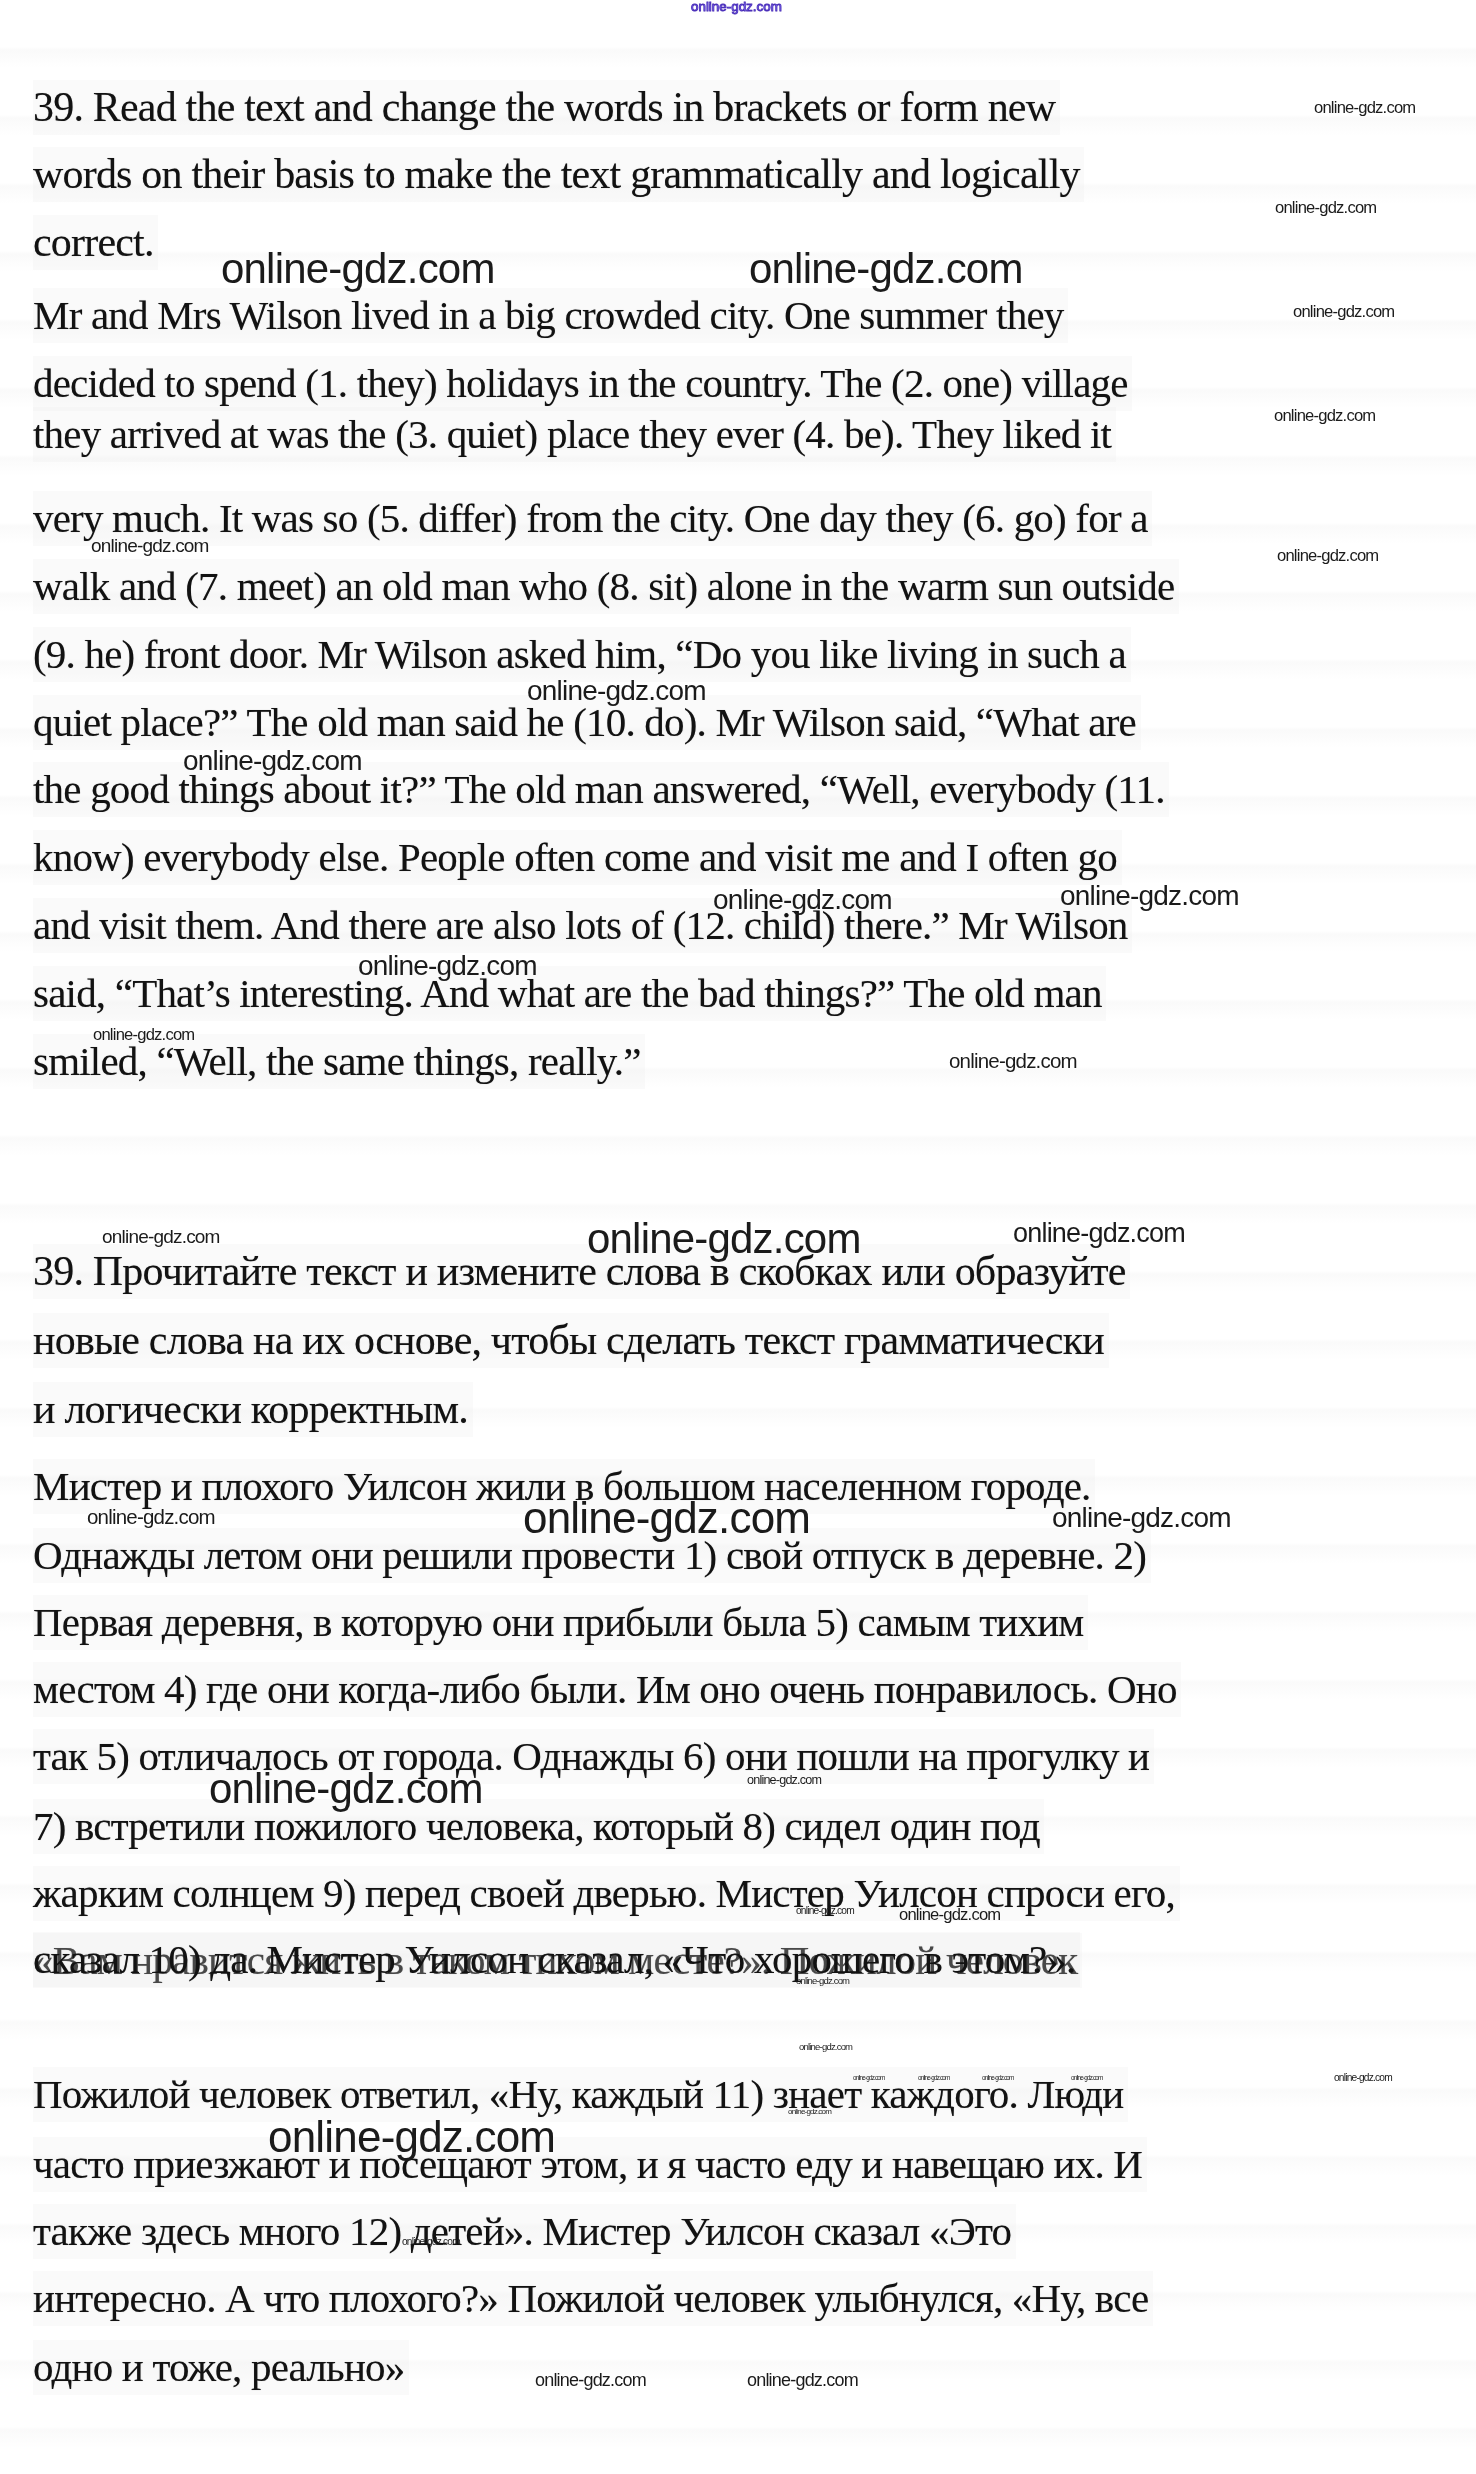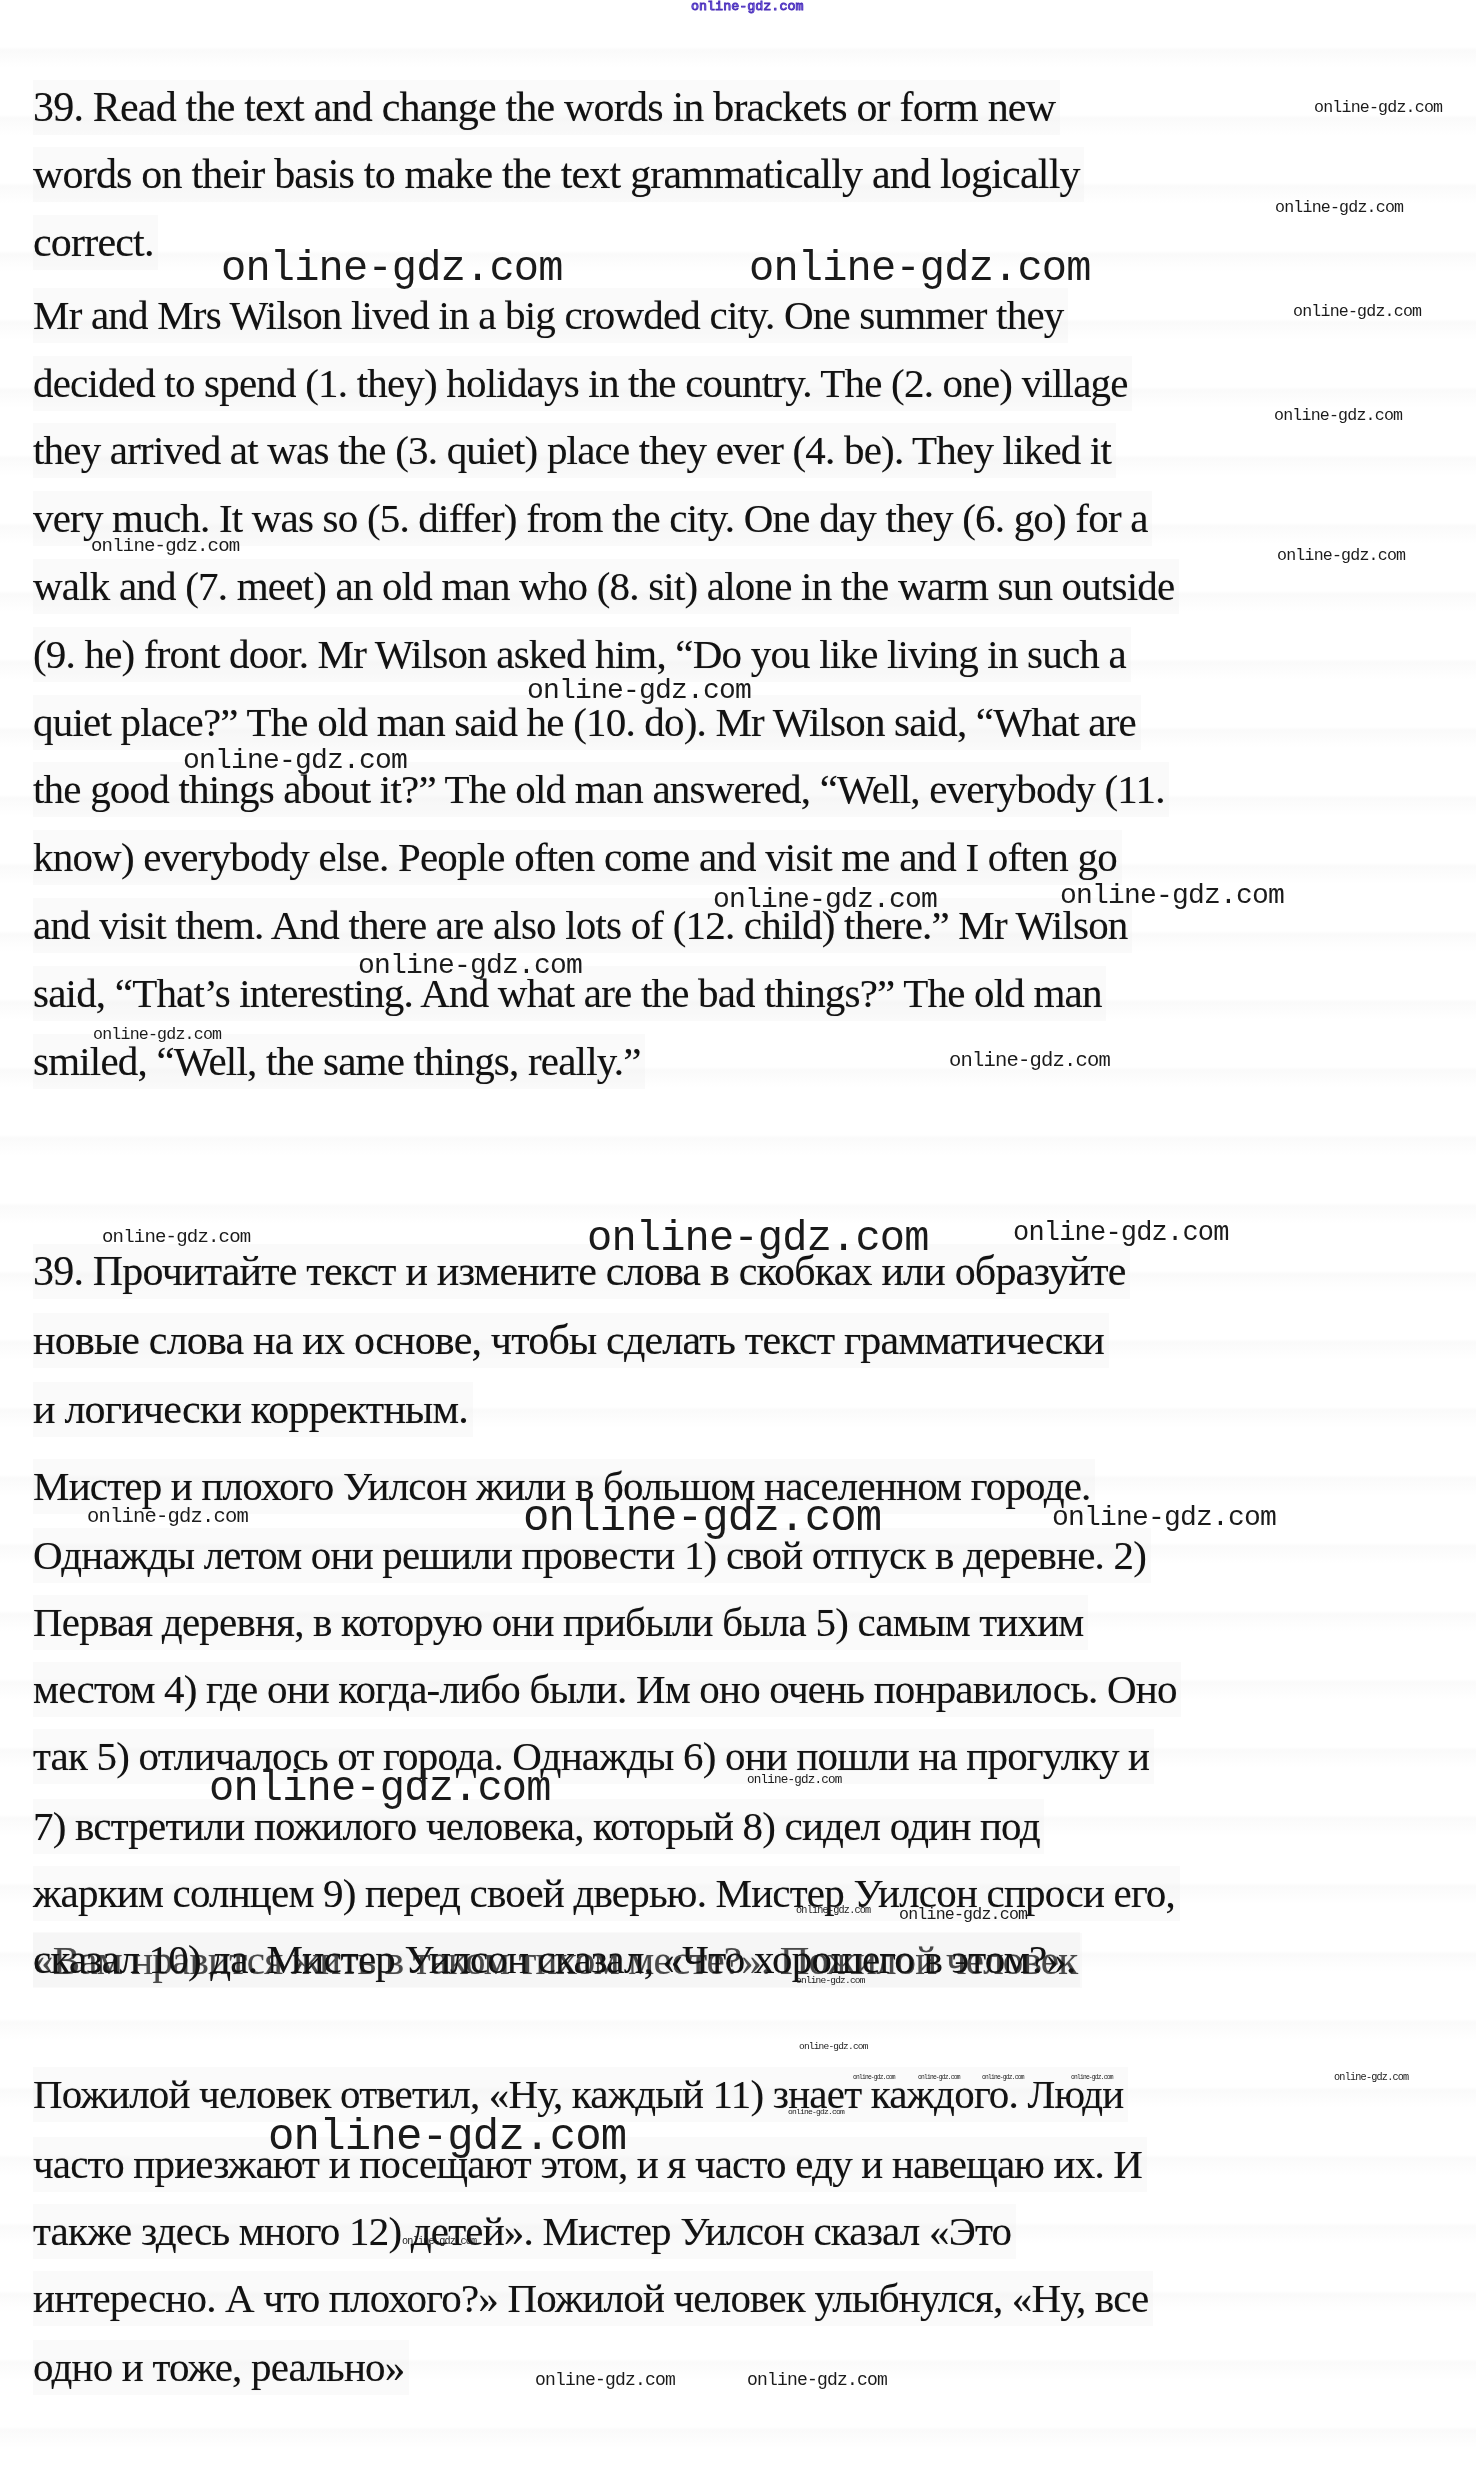--- a/index.html
+++ b/index.html
@@ -27,21 +27,21 @@
     background:rgba(235,235,235,0.25);
     padding-right:4.7px;
   }
   .bold{
     font-weight:normal;
     font-size:42px;
     letter-spacing:-0.8px;
   }
   .wm{
     position:absolute;
-    font-family:Liberation Mono, monospace;
+    font-family:Liberation Sans, sans-serif;
     color:#1b1b1b;
     white-space:nowrap;
     line-height:1.1;
     letter-spacing:-0.8px;
   }
   .wm.outline{
     color:#8a7bff;
     -webkit-text-stroke:0.8px #4b2fb8;
     text-shadow:0 0 0.8px #4b2fb8;
     letter-spacing:0;
@@ -52,21 +52,21 @@
 
 <div id="page">
 
   <section>
     <div class="line bold" style="top:80px">39. Read the text and change the words in brackets or form new</div>
     <div class="line bold" style="top:147px">words on their basis to make the text grammatically and logically</div>
     <div class="line bold" style="top:215px">correct.</div>
 
     <div class="line" style="top:288px">Mr and Mrs Wilson lived in a big crowded city. One summer they</div>
     <div class="line" style="top:356px">decided to spend (1. they) holidays in the country. The (2. one) village</div>
-    <div class="line" style="top:423px">they arrived at was the (3. quiet) place they ever (4. be). They liked it</div>
+    <div class="line" style="top:407px">they arrived at was the (3. quiet) place they ever (4. be). They liked it</div>
     <div class="line" style="top:491px">very much. It was so (5. differ) from the city. One day they (6. go) for a</div>
     <div class="line" style="top:559px">walk and (7. meet) an old man who (8. sit) alone in the warm sun outside</div>
     <div class="line" style="top:627px">(9. he) front door. Mr Wilson asked him, “Do you like living in such a</div>
     <div class="line" style="top:695px">quiet place?” The old man said he (10. do). Mr Wilson said, “What are</div>
     <div class="line" style="top:762px">the good things about it?” The old man answered, “Well, everybody (11.</div>
     <div class="line" style="top:830px">know) everybody else. People often come and visit me and I often go</div>
     <div class="line" style="top:898px">and visit them. And there are also lots of (12. child) there.” Mr Wilson</div>
     <div class="line" style="top:966px">said, “That’s interesting. And what are the bad things?” The old man</div>
     <div class="line" style="top:1034px">smiled, “Well, the same things, really.”</div>
   </section>

